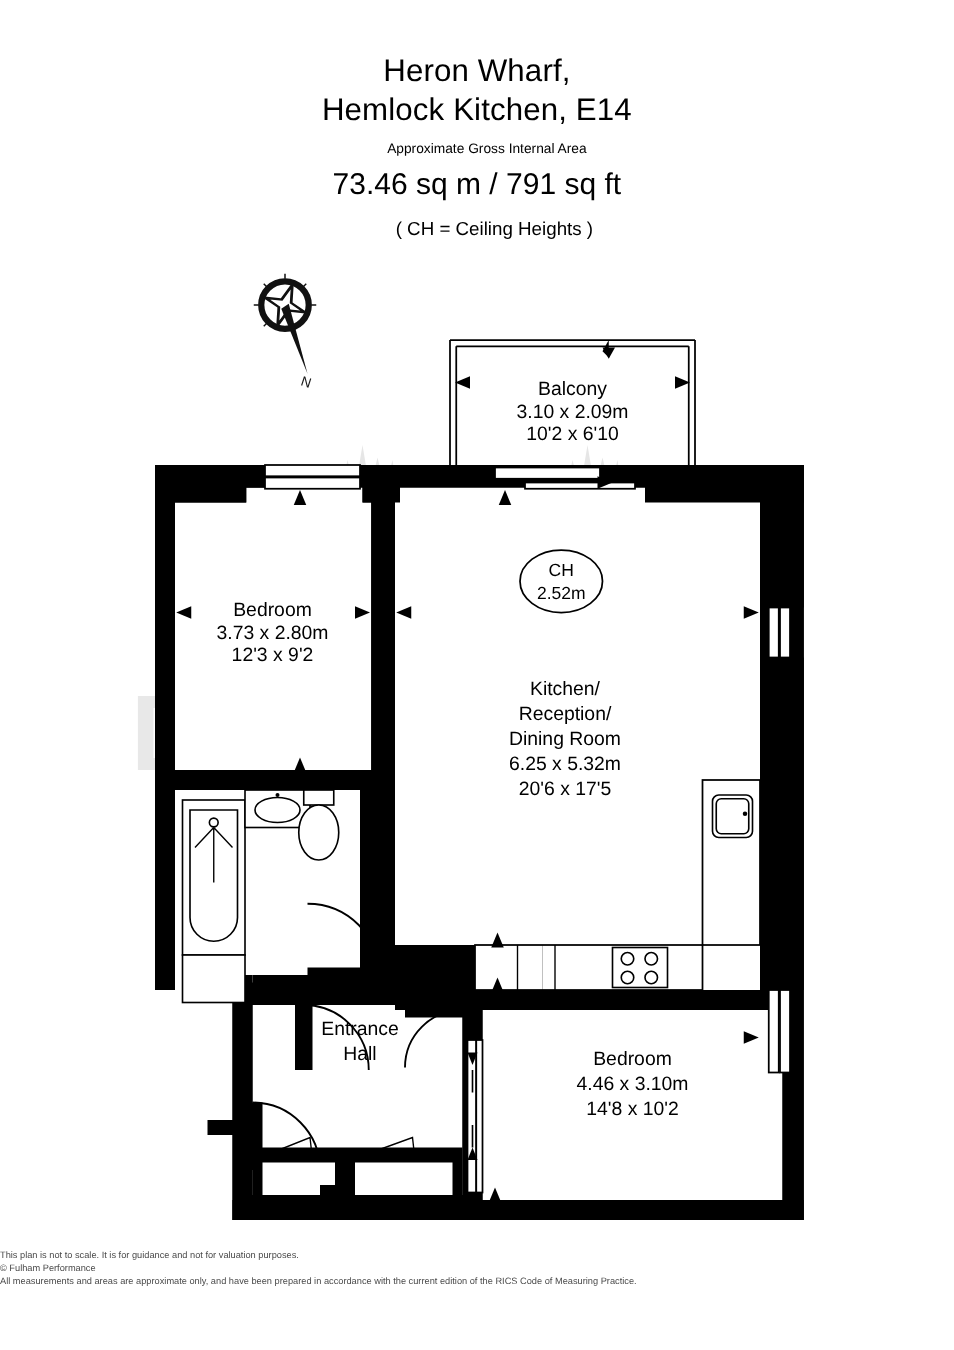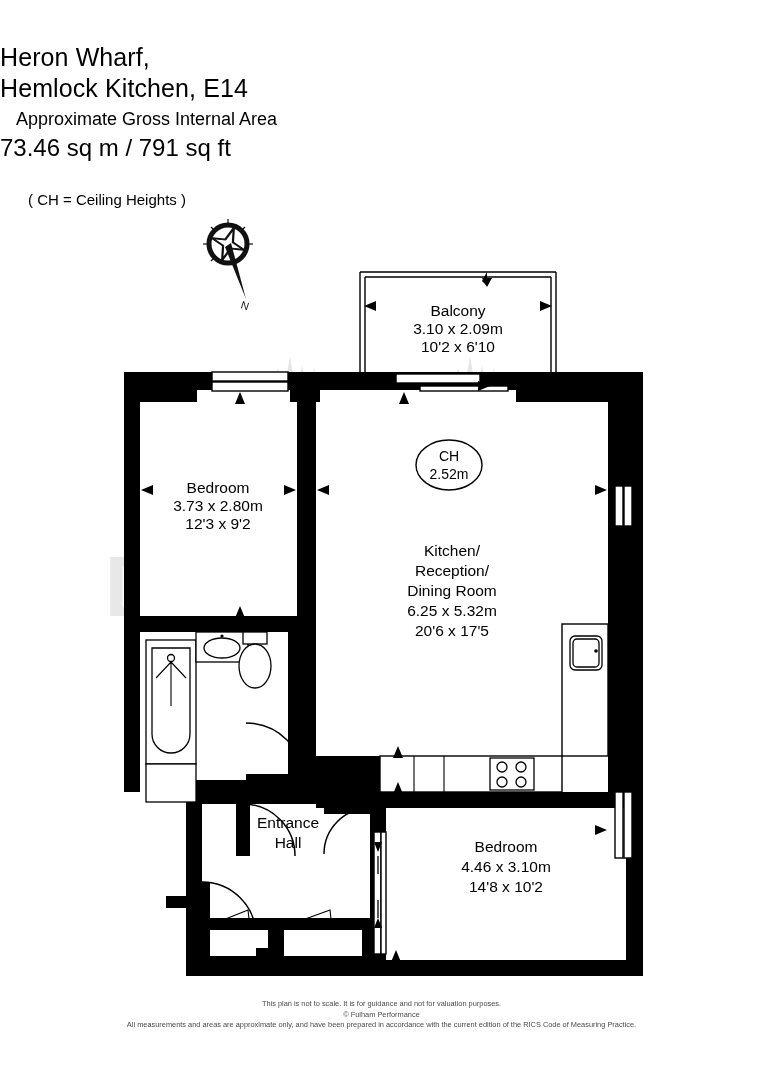--- a/index.html
+++ b/index.html
@@ -21,43 +21,43 @@
     width: 763px;
     height: 1080px;
   }
 
   
   .header {
     position: absolute;
     left: 0;
     top: 42px;
     width: 763px;
-    text-align: left;
+    text-align: center;
   }
   .title-line {
     font-size: 25px;
     line-height: 31px;
     letter-spacing: 0.1px;
     white-space: nowrap;
   }
   .subtitle {
-    font-size: 18px;
+    font-size: 11px;
     line-height: 21px;
     margin-top: 5px;
     margin-left: 16px;
   }
   .area {
     font-size: 24px;
     line-height: 29px;
     margin-top: 3px;
   }
   .ch-note {
     font-size: 15px;
     line-height: 20px;
-    margin-top: 28px;
+    margin-top: 12px;
     padding-left: 28px;
   }
 
   
   .plan-wrap {
     position: absolute;
     left: 0;
     top: 196px;
     width: 763px;
     height: 790px;
@@ -65,21 +65,20 @@
   svg.plan {
     display: block;
   }
 
   
   .footer {
     position: absolute;
     left: 0;
     top: 999px;
     width: 763px;
-    text-align: center;
     color: #4a4a4a;
   }
   .footer div {
     font-size: 7.4px;
     line-height: 10.5px;
   }
 
   .wall { fill: #000000; }
   .roomfill { fill: #ffffff; }
   .thin { fill: none; stroke: #000000; stroke-width: 1.4; }

